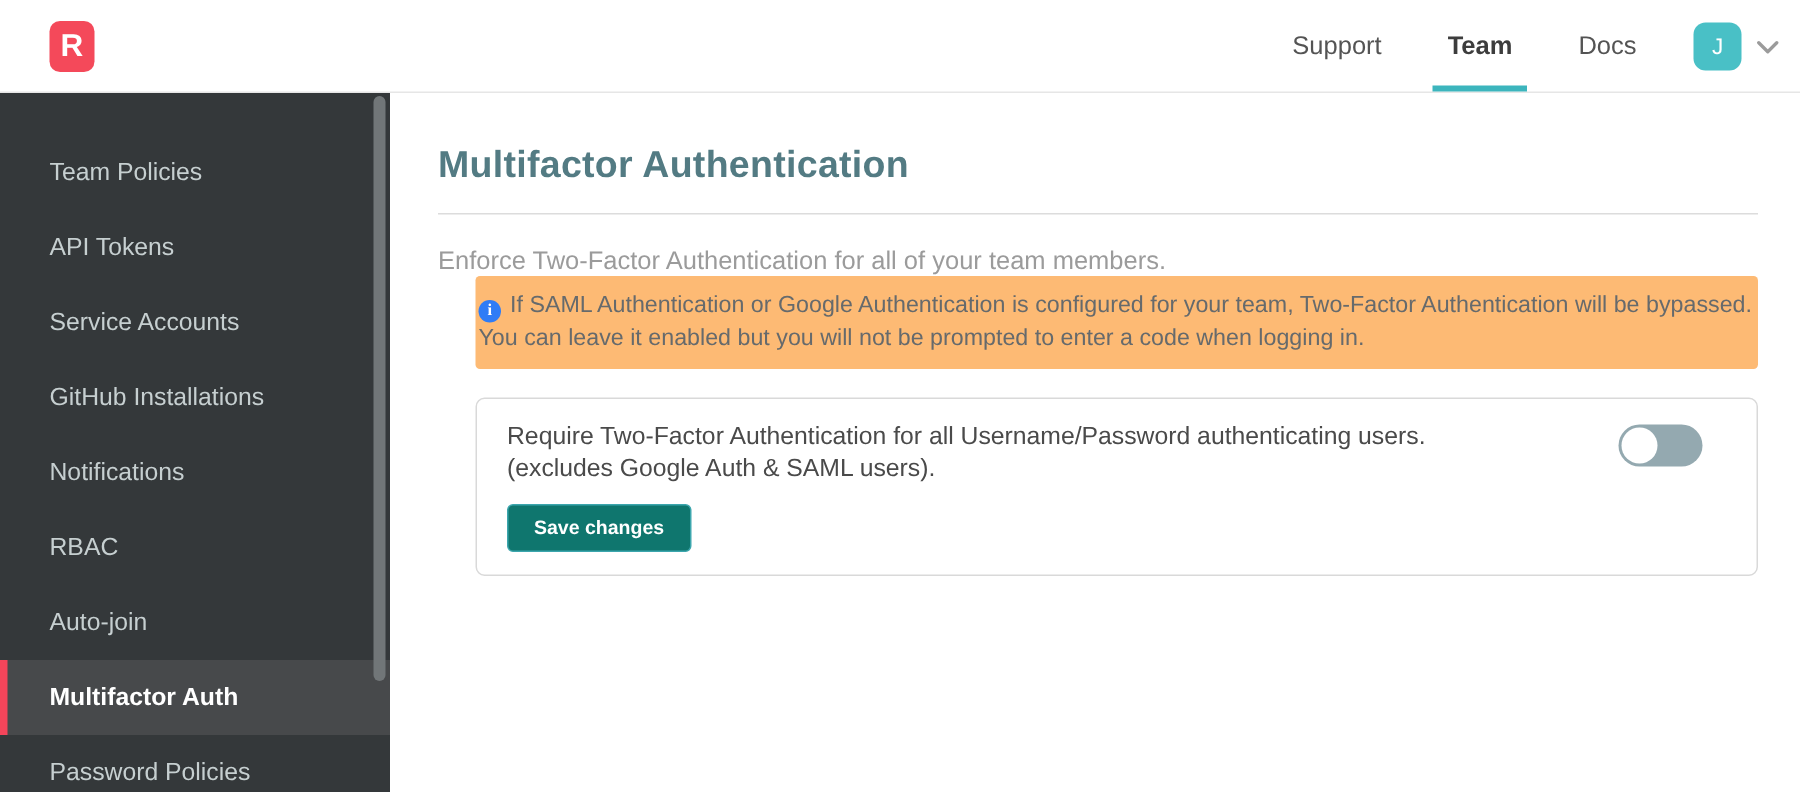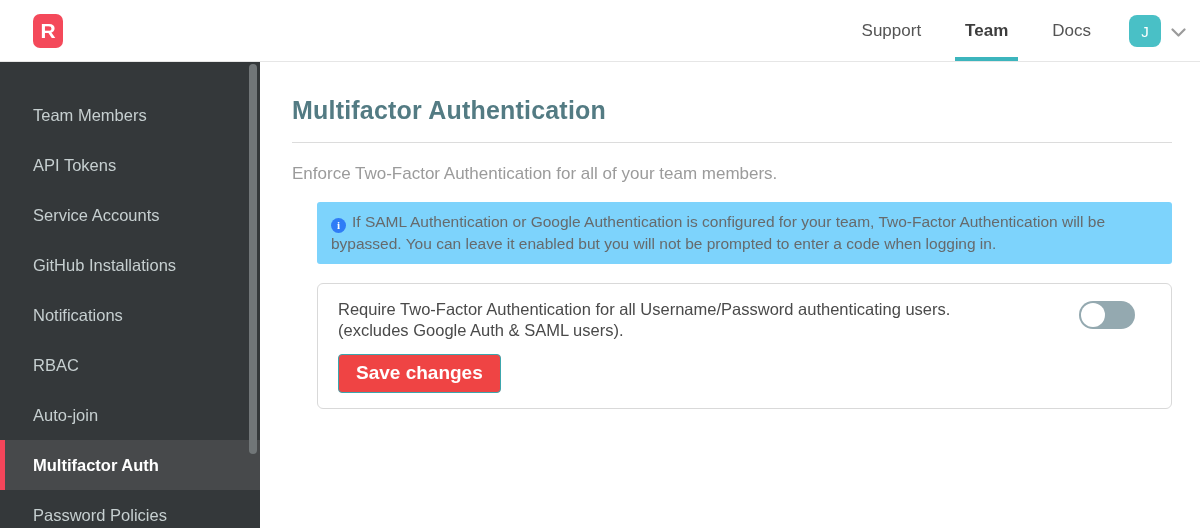--- a/index.html
+++ b/index.html
@@ -57,22 +57,22 @@
   }
   
   .main { flex:1; padding:34px 28px 0 32px; background:#fff; }
   .page-title {
     margin:0; font-size:25px; font-weight:bold; color:#537b83; letter-spacing:0.2px;
   }
   .title-rule { border:none; border-top:1px solid #dcdcdc; margin:17px 0 0 0; }
   .desc { margin-top:21px; font-size:17px; color:#9b9b9b; }
   .sub { margin-left:25px; }
   .info-box {
-    margin-top:18px; background:#7dd3fc; border-radius:3px;
-    padding:9px 14px; font-size:15.5px; line-height:22px; color:#666a6c;
+    background:#fdba74; border-radius:3px;
+    padding:9px 2px; font-size:15.5px; line-height:22px; color:#666a6c;
   }
   .info-icon {
     display:inline-flex; width:15px; height:15px; border-radius:50%;
     background:#2f7cf6; color:#fff; font-size:11px; font-weight:bold;
     align-items:center; justify-content:center; margin-right:6px;
     vertical-align:-2px; font-family:"Liberation Serif", serif;
   }
   .card {
     margin-top:19px; border:1px solid #d9d9d9; border-radius:6px;
     background:#fff; padding:15px 36px 15px 20px;
@@ -81,22 +81,22 @@
   .card-text { font-size:16.5px; color:#4a4a4a; line-height:21px; }
   .toggle {
     margin-left:auto; flex-shrink:0; width:56px; height:28px; border-radius:14px;
     background:#94a9b0; position:relative; cursor:pointer; margin-top:2px;
   }
   .toggle .knob {
     position:absolute; left:2px; top:2px; width:24px; height:24px;
     border-radius:50%; background:#ffffff;
   }
   .save-btn {
-    margin-top:13px; display:inline-block; background:#ef4444; border:1px solid #3ca6ad;
-    border-radius:4px; color:#fff; font-weight:bold; font-size:19px;
+    margin-top:13px; display:inline-block; background:#0f766e; border:1px solid #3ca6ad;
+    border-radius:4px; color:#fff; font-weight:bold; font-size:13px;
     padding:7px 17px 8px 17px; cursor:pointer; font-family:"Liberation Sans", sans-serif;
   }
 </style>
 </head>
 <body>
 
 <div class="header">
   <div class="logo">R</div>
 
   <div class="nav-left">
@@ -112,21 +112,21 @@
         <polyline points="1.5,1.5 7.5,7.5 13.5,1.5" stroke="#9b9b9b" stroke-width="2.2" fill="none" stroke-linecap="round" stroke-linejoin="round"></polyline>
       </svg>
     </div>
   </div>
 </div>
 
 <div class="app">
 
   <div class="sidebar">
     <div class="side-list">
-      <div class="side-item">Team Members</div>
+      <div class="side-item">Team Policies</div>
       <div class="side-item">API Tokens</div>
       <div class="side-item">Service Accounts</div>
       <div class="side-item">GitHub Installations</div>
       <div class="side-item">Notifications</div>
       <div class="side-item">RBAC</div>
       <div class="side-item">Auto-join</div>
       <div class="side-item active">Multifactor Auth</div>
       <div class="side-item">Password Policies</div>
     </div>
     <div class="side-scrollbar"></div>

